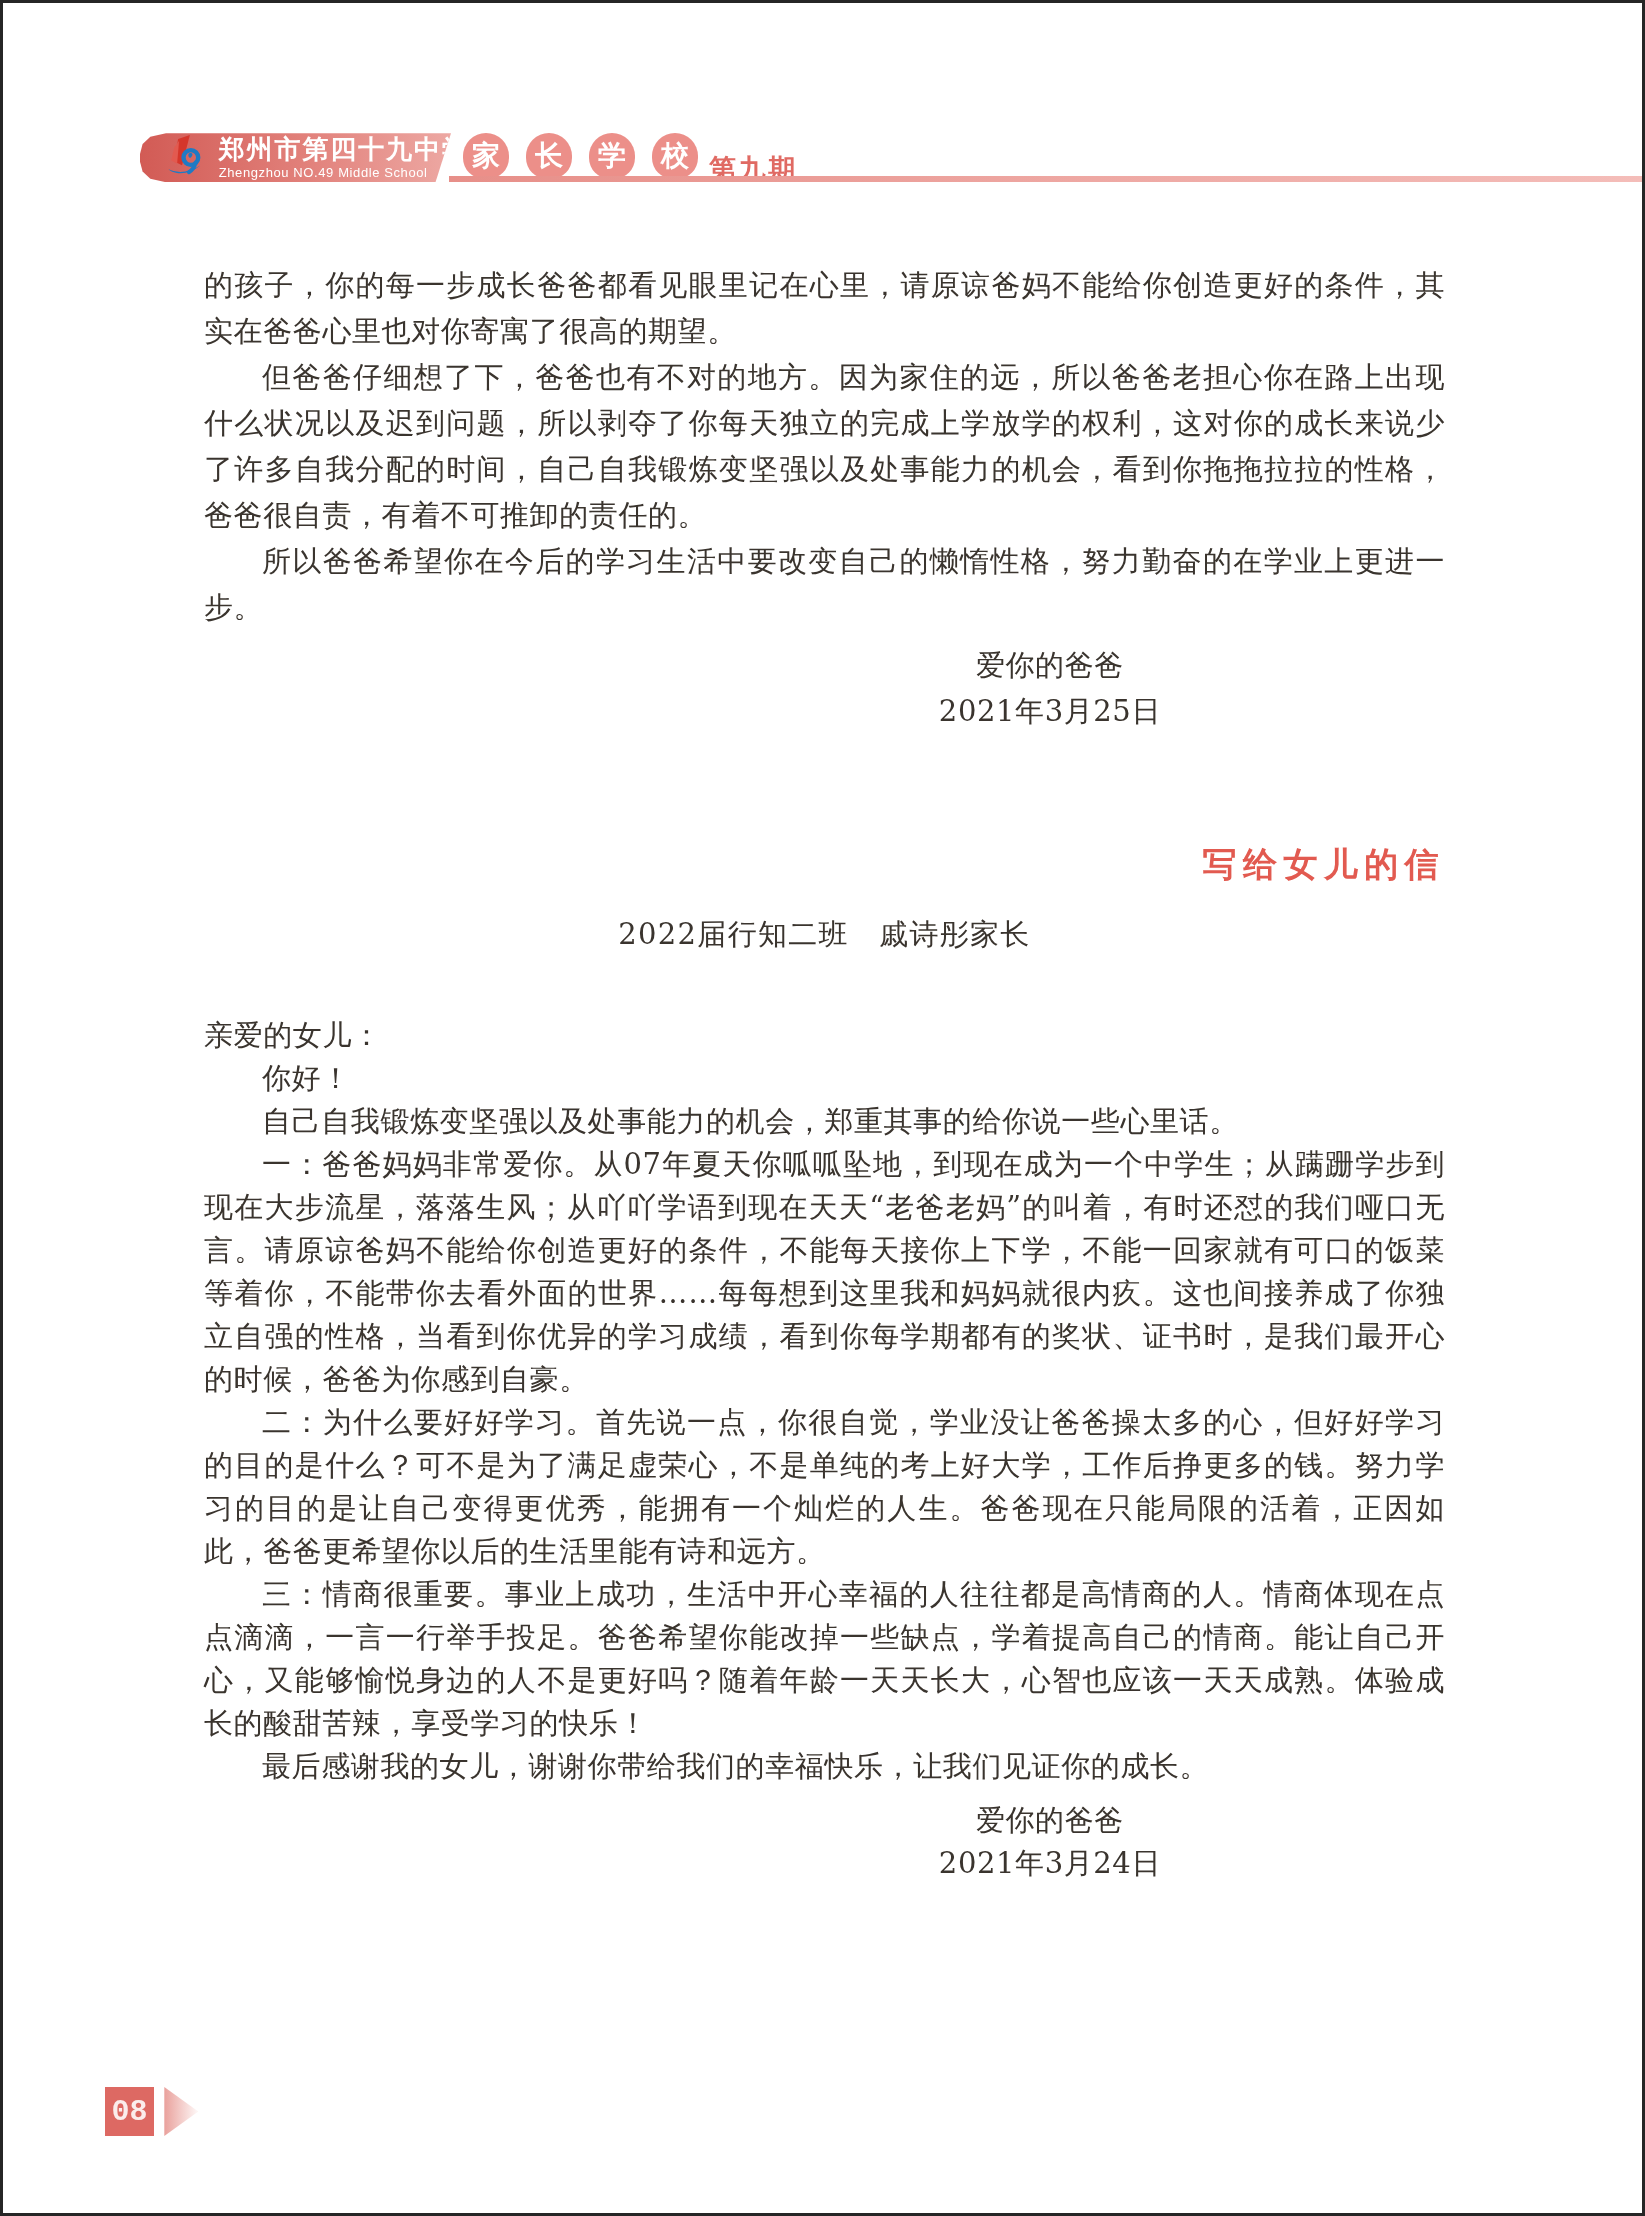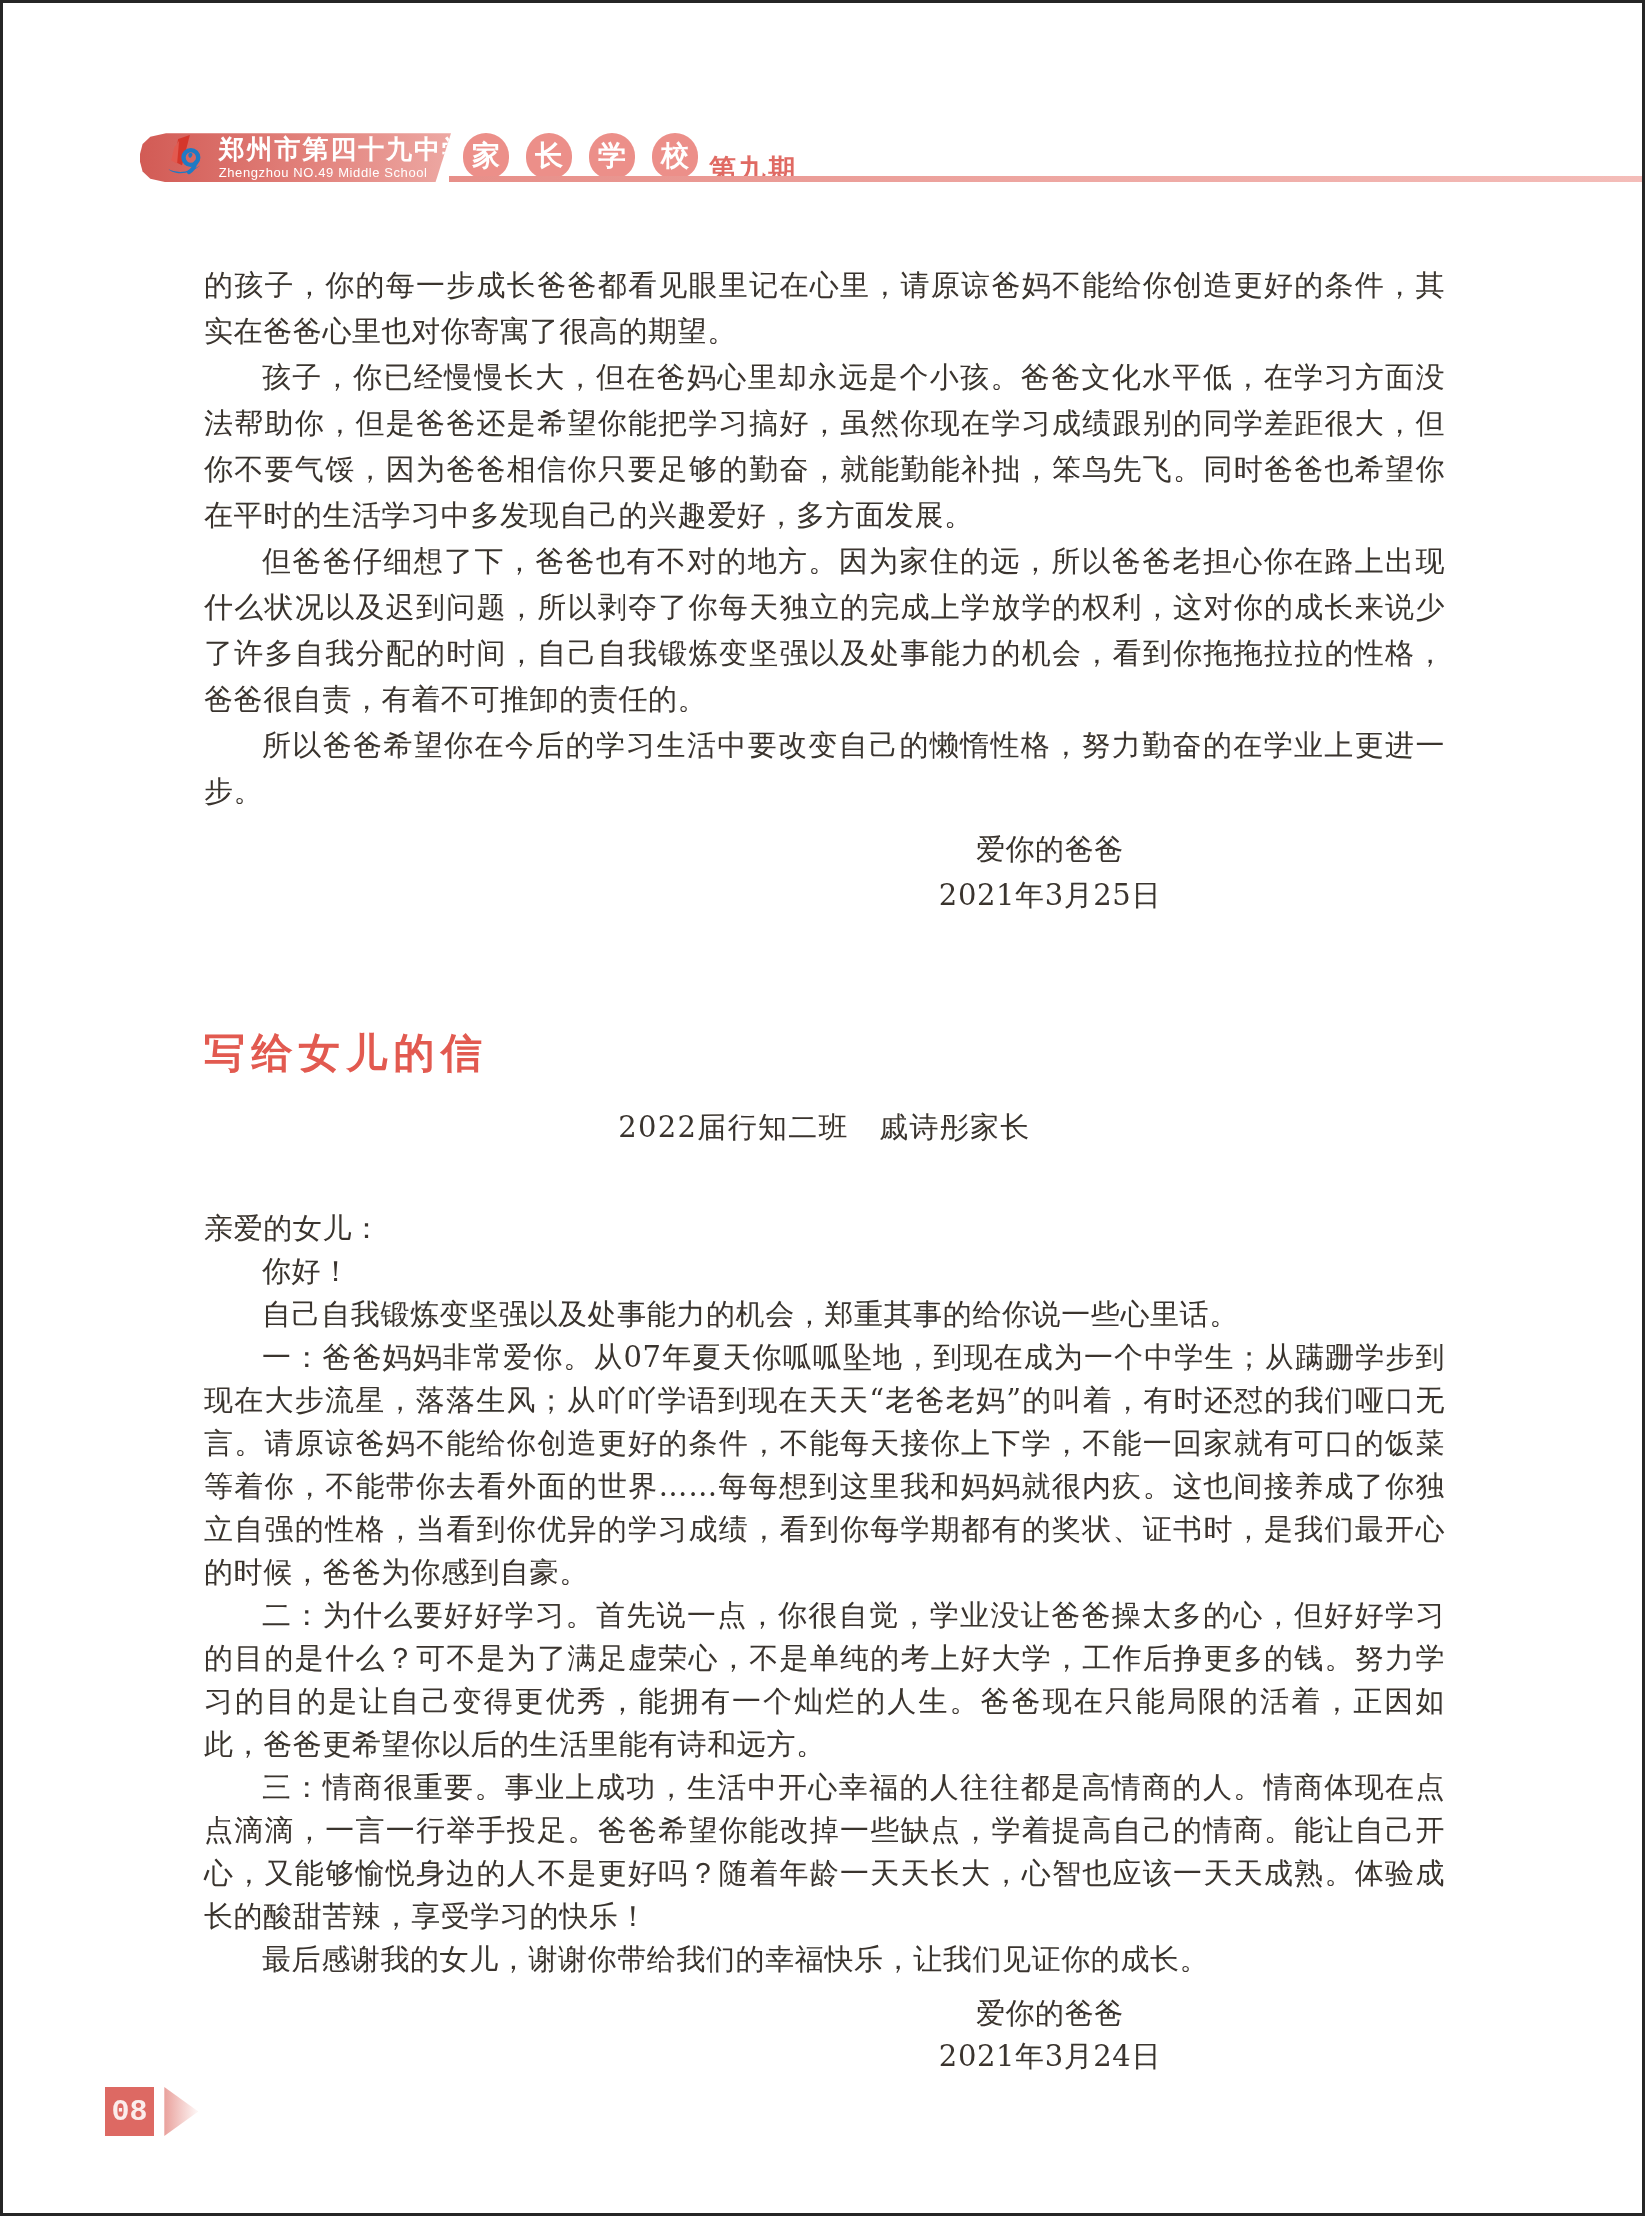--- a/index.html
+++ b/index.html
@@ -47,22 +47,22 @@
   .line{
     margin:0;font-size:29px;line-height:46px;
     text-align:justify;text-justify:inter-character;
     letter-spacing:0.6px;
   }
   .line.l2{line-height:43px;}
   .indent{text-indent:2em;}
   .sign{width:max-content;margin:11.6px 284px 0 auto;text-align:center;}
   .sign .line{text-align:center;}
   .title{
-    margin:108px 0 16px 0;text-align:left;
-    color:#e25a50;font-size:41px;font-weight:bold;letter-spacing:6.4px;
+    margin:108px 0 16px 0;text-align:right;
+    color:#e25a50;font-size:34px;font-weight:bold;letter-spacing:6.4px;
   }
   .byline{margin:27px 0 8px 0;text-align:center;font-size:29px;letter-spacing:1.3px;}
   .salutation{margin-top:59px;}
 
   
   .pagebox{position:absolute;left:102px;top:2084px;display:flex;align-items:center;}
   .pagenum{
     width:49px;height:49px;background:#dd6963;color:#fbeceb;
     font-size:30px;font-weight:bold;
     display:flex;align-items:center;justify-content:center;
@@ -102,21 +102,20 @@
       <span class="badge">学</span>
       <span class="badge">校</span>
     </div>
     <span class="issue">第九期</span>
     <div class="rule"></div>
   </div>
 
   <div class="content">
 
     <p class="line">的孩子，你的每一步成长爸爸都看见眼里记在心里，请原谅爸妈不能给你创造更好的条件，其实在爸爸心里也对你寄寓了很高的期望。</p>
-    <p class="line indent">孩子，你已经慢慢长大，但在爸妈心里却永远是个小孩。爸爸文化水平低，在学习方面没法帮助你，但是爸爸还是希望你能把学习搞好，虽然你现在学习成绩跟别的同学差距很大，但你不要气馁，因为爸爸相信你只要足够的勤奋，就能勤能补拙，笨鸟先飞。同时爸爸也希望你在平时的生活学习中多发现自己的兴趣爱好，多方面发展。</p>
     <p class="line indent">但爸爸仔细想了下，爸爸也有不对的地方。因为家住的远，所以爸爸老担心你在路上出现什么状况以及迟到问题，所以剥夺了你每天独立的完成上学放学的权利，这对你的成长来说少了许多自我分配的时间，自己自我锻炼变坚强以及处事能力的机会，看到你拖拖拉拉的性格，爸爸很自责，有着不可推卸的责任的。</p>
     <p class="line indent">所以爸爸希望你在今后的学习生活中要改变自己的懒惰性格，努力勤奋的在学业上更进一步。</p>
 
     <div class="sign">
       <p class="line">爱你的爸爸</p>
       <p class="line">2021年3月25日</p>
     </div>
 
     <h1 class="title">写给女儿的信</h1>
     <p class="byline">2022届行知二班　戚诗彤家长</p>

